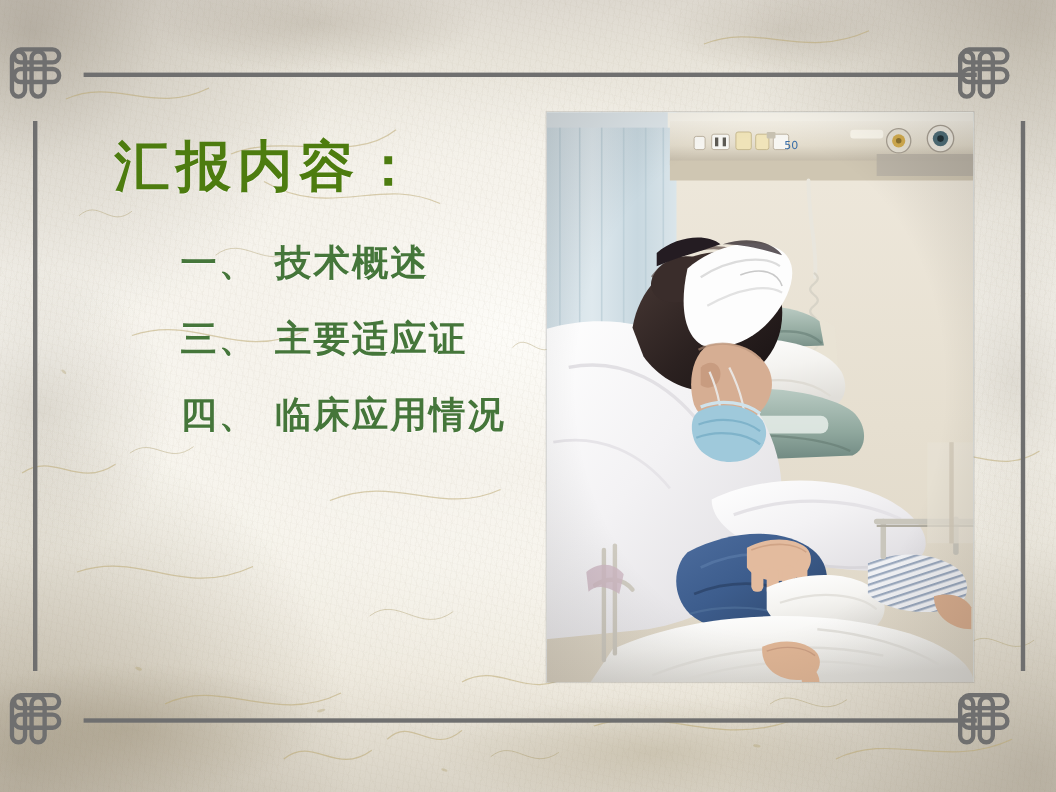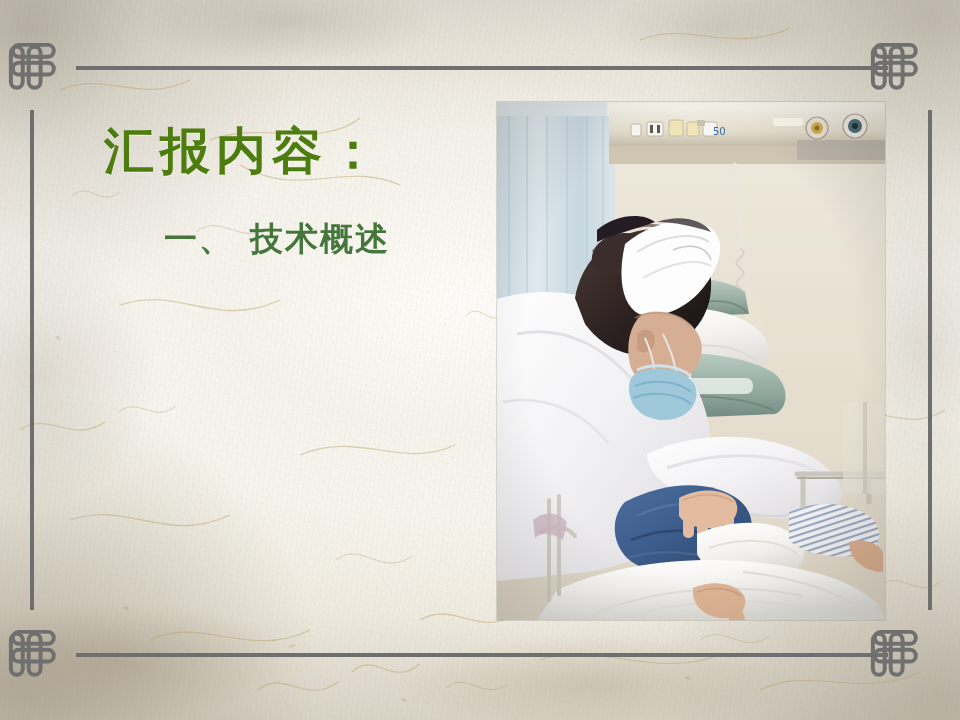--- a/index.html
+++ b/index.html
@@ -209,20 +209,26 @@
       <path d="M45 30 v44 a9 9 0 0 0 18 0 v-44 a9 9 0 0 0 -18 0 Z"></path>
     </g>
   </svg>
 
   <div class="title">汇报内容：</div>
 
   <div class="agenda">
     <div class="agenda-item">
       <span class="num">一、</span><span>技术概述</span>
     </div>
+    <div class="agenda-item">
+      <span class="num">三、</span><span>主要适应证</span>
+    </div>
+    <div class="agenda-item">
+      <span class="num">四、</span><span>临床应用情况</span>
+    </div>
   </div>
 
   <div class="photo">
     <svg viewBox="0 0 388 518" preserveAspectRatio="xMidYMid slice">
       <defs>
         <linearGradient id="curtain" x1="0" y1="0" x2="1" y2="0">
           <stop offset="0%" stop-color="#cfdde4"></stop>
           <stop offset="35%" stop-color="#dfe9ee"></stop>
           <stop offset="70%" stop-color="#c8d8e0"></stop>
           <stop offset="100%" stop-color="#dae5ea"></stop>

